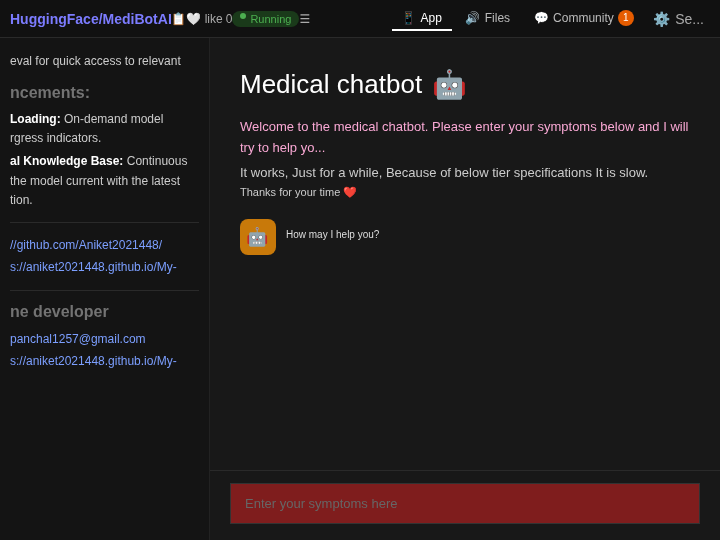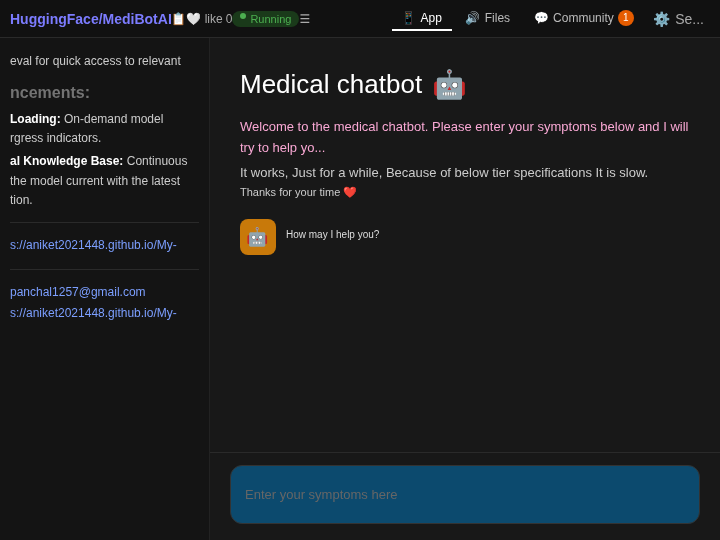--- a/index.html
+++ b/index.html
@@ -223,24 +223,24 @@
 
     
     .chat-input-area {
       padding: 12px 20px 16px 20px;
       background: #181818;
       border-top: 1px solid #2a2a2a;
     }
     .chat-input-wrapper {
       display: flex;
       align-items: center;
-      background: #0c4a6e;
+      background: #7f1d1d;
       border: 1px solid #333;
-      border-radius: 12px;
-      padding: 21px 14px;
+      border-radius: 0;
+      padding: 12px 14px;
     }
     .chat-input {
       flex: 1;
       background: none;
       border: none;
       outline: none;
       color: #999;
       font-size: 13px;
     }
     .chat-input::placeholder { color: #666; }
@@ -298,24 +298,26 @@
     </div>
 
     <div class="sidebar-item">
       <strong>al Knowledge Base:</strong>
       <span>Continuous the model current with the latest tion.</span>
     </div>
 
     <hr class="sidebar-divider">
 
 
+    <a class="sidebar-link" href="#">//github.com/Aniket2021448/</a>
     <a class="sidebar-link" href="#">s://aniket2021448.github.io/My-</a>
 
     <hr class="sidebar-divider">
 
+    <div class="sidebar-section-title">ne developer</div>
 
     <a class="sidebar-link" href="#">panchal1257@gmail.com</a>
     <a class="sidebar-link" href="#">s://aniket2021448.github.io/My-</a>
   </div>
 
   <div class="chat-area">
     <div class="chat-messages">
       <div class="chat-title">
         <span>Medical chatbot</span>
         <span class="robot-emoji">🤖</span>

